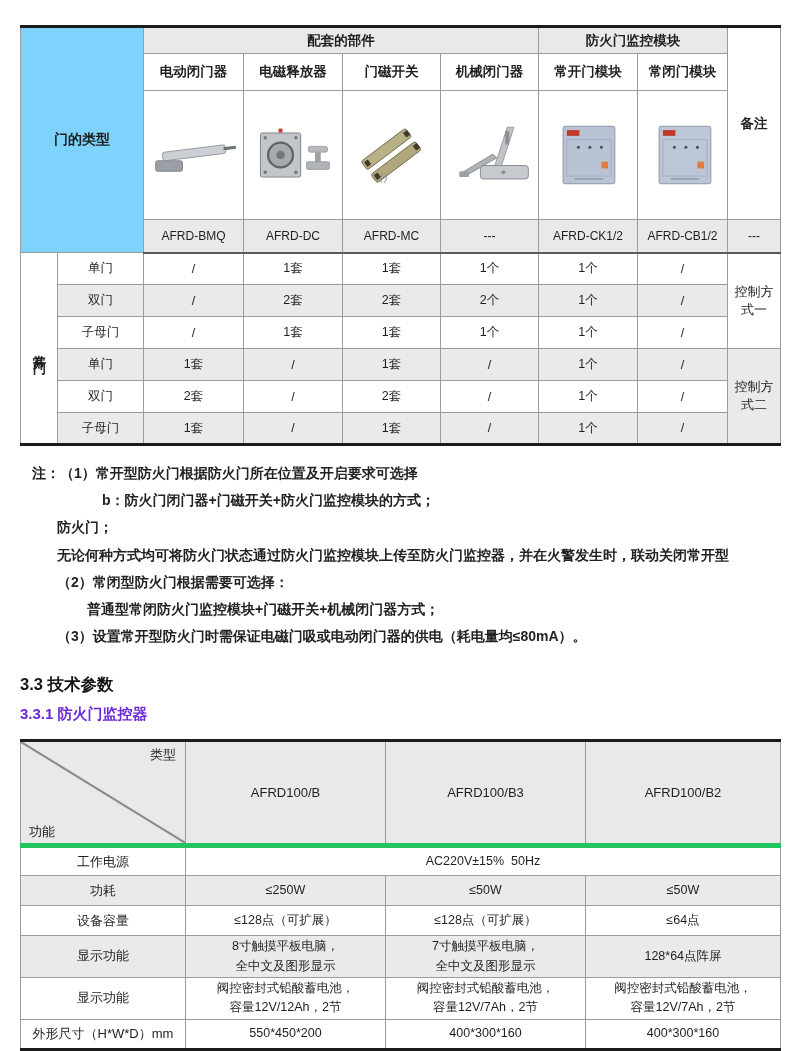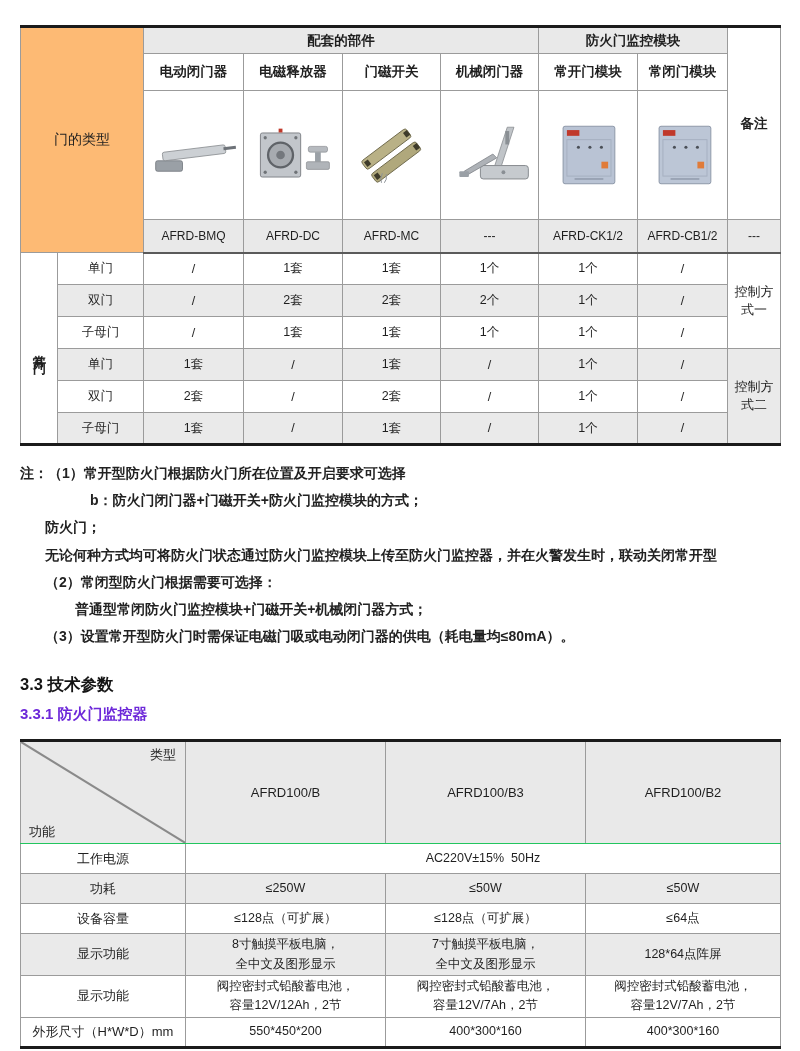--- a/index.html
+++ b/index.html
@@ -15,43 +15,43 @@
   }
   .gray{background:#e9e9e9;}
   
   .t1{width:760px;margin:25px 0 0 20px;border-top:3px solid #1b1b1b;border-bottom:3px solid #1b1b1b;}
   .t1 .r-group{height:27px;}
   .t1 .r-names{height:37px;}
   .t1 .r-images{height:70px;}
   .t1 .r-models{height:33px;}
   .t1 .dr{height:32px;}
   .t1 .r-group td,.t1 .r-names td{font-weight:700;font-size:13.5px;}
-  .t1 td.cell-doortype{font-weight:400;font-size:14px;background:#fdba74;}
+  .t1 td.cell-doortype{font-weight:700;font-size:14px;background:#7dd3fc;}
   .t1 td.cell-remark-h{font-weight:700;font-size:13.5px;background:#fff;}
   .t1 .r-models td{font-size:12px;font-weight:400;background:#e9e9e9;border-bottom:2px solid #5a5a5a;}
   .t1 .dr td{font-size:12.5px;}
   .t1 tr.shade td{background:#eaeaea;}
   .t1 td.cell-vert{background:#fff;writing-mode:vertical-lr;text-orientation:upright;
       letter-spacing:3px;font-weight:700;font-size:13.5px;padding:0;}
   .t1 td.cell-ctrl{background:#fff;font-size:13px;line-height:1.35;}
   .t1 .r-images td{padding:0;}
   .t1 .r-images svg{display:block;margin:2px auto;}
   
-  .notes{margin:14px 20px 0 20px;width:762px;}
+  .notes{margin:14px 20px 0 32px;width:762px;}
   .note-line{font-size:14px;line-height:27.2px;font-weight:600;color:#222;}
   .ind1{padding-left:25px;}
   .ind2{padding-left:55px;}
   .ind3{padding-left:70px;}
   
   h2.sec{margin:24px 0 0 20px;font-size:16.5px;font-weight:700;color:#141414;}
   h3.sec{margin:9px 0 0 20px;font-size:15px;font-weight:700;color:#6d28d9;}
   
   .t2{width:760px;margin:15px 0 0 20px;border-top:3px solid #1b1b1b;border-bottom:3px solid #1b1b1b;}
   .t2 .r-head{height:42px;}
-  .t2 .r-head td{background:#e9e9e9;border-bottom:1px solid #22c55e;font-size:13px;}
+  .t2 .r-head td{background:#e9e9e9;border-bottom:5px solid #22c55e;font-size:13px;}
   .t2 .r30{height:30px;}
   .t2 .r57{height:40px;}
   .t2 td{font-size:12.5px;line-height:1.55;}
   .t2 td.lbl{font-size:13px;}
   .t2 tr.shade td{background:#eaeaea;}
   .t2 td.diag{position:relative;padding:0;}
   .t2 td.diag svg{position:absolute;left:0;top:0;width:100%;height:100%;}
   .t2 .corner-top{position:absolute;top:3px;right:9px;font-size:13px;}
   .t2 .corner-bottom{position:absolute;bottom:1px;left:8px;font-size:13px;}
 </style>

